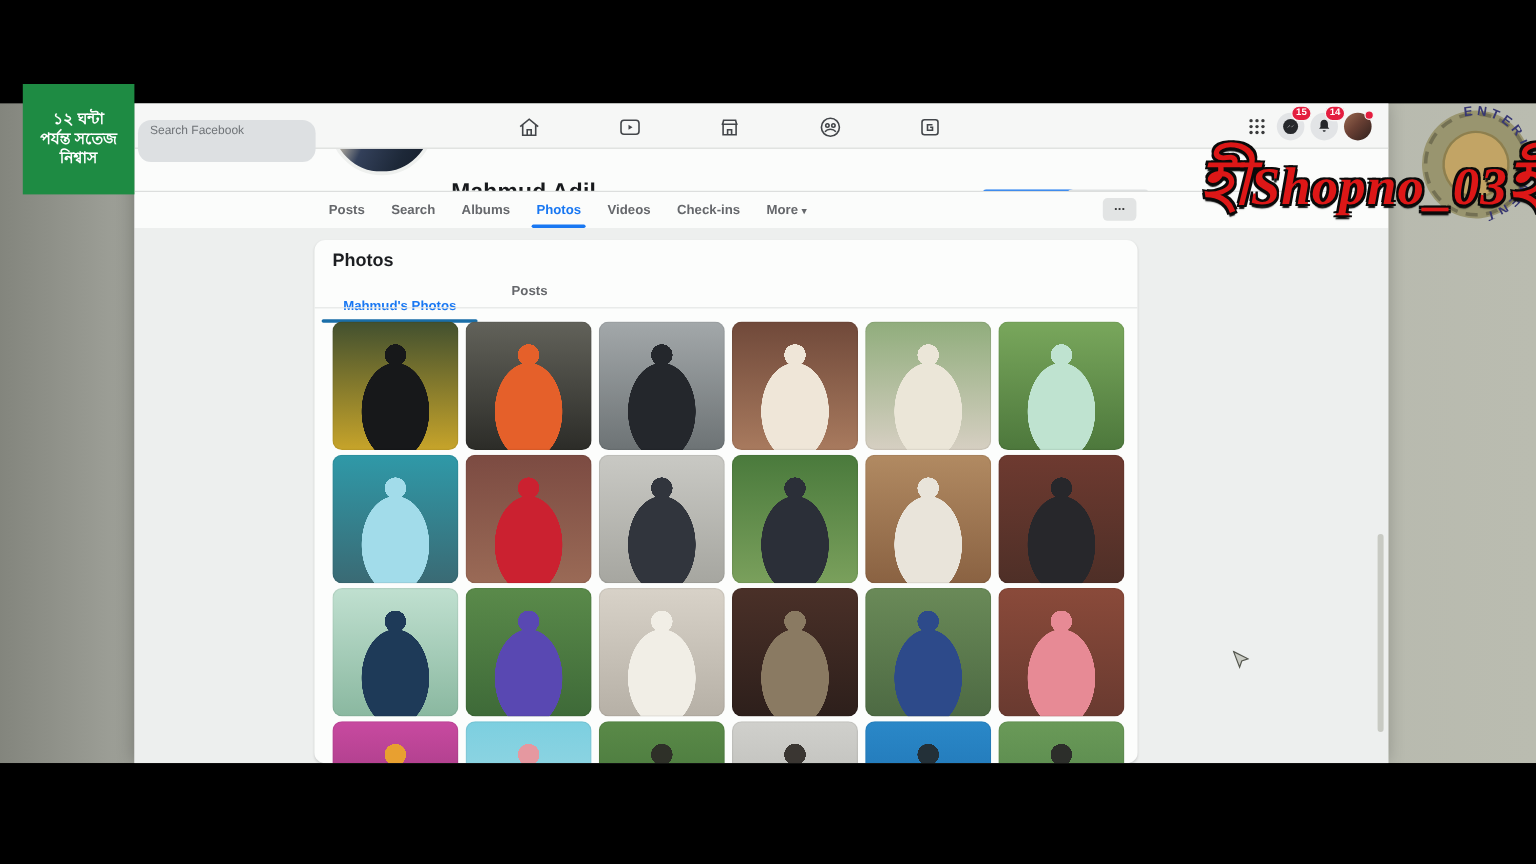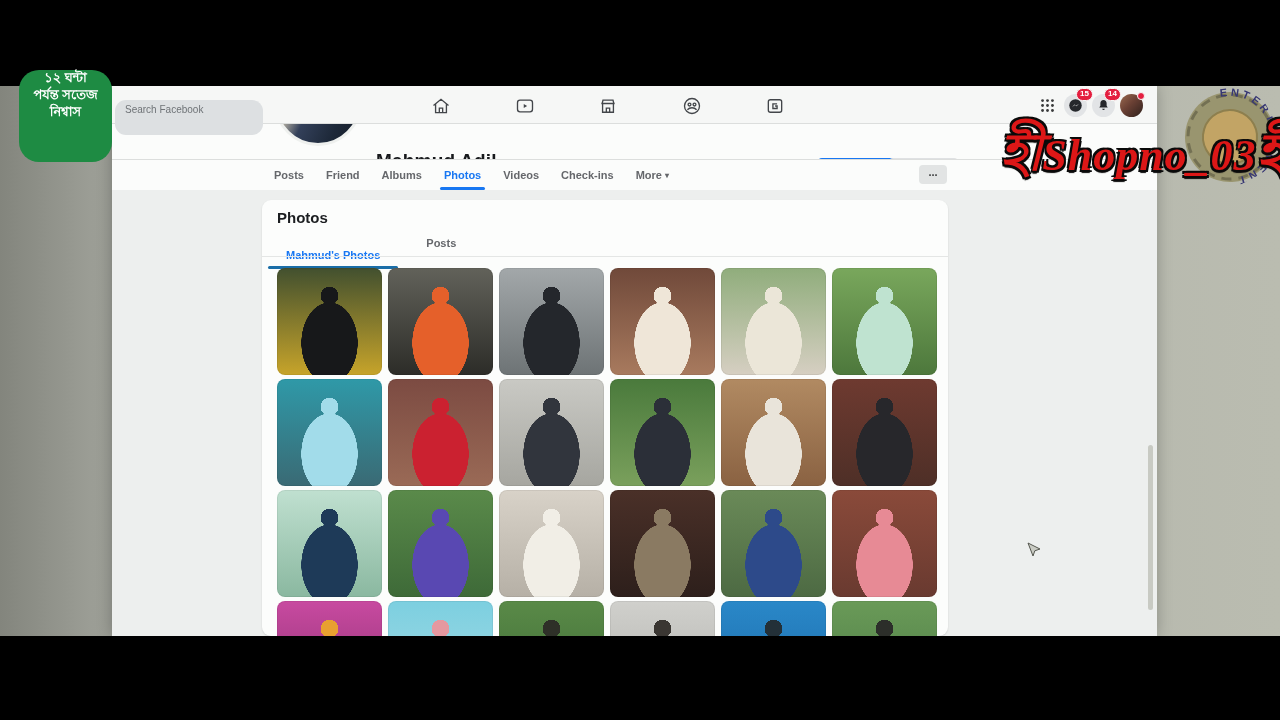--- a/index.html
+++ b/index.html
@@ -79,21 +79,21 @@
   .photo-tile { border-radius:8px; cursor:pointer; box-shadow:inset 0 0 0 1px rgba(0,0,0,.06); }
 
   
   .scrollbar { position:absolute; left:1036px; top:255px; width:5px; height:165px;
                background:#a9aba1; opacity:.55; border-radius:3px; }
   .cursor { position:absolute; left:915px; top:352px; z-index:7; }
 
   
   .promo { position:absolute; left:19px; top:70px; width:93px; height:92px; background:#1e8b43; z-index:30;
            color:#fff; font-weight:bold; font-size:13px; display:flex; flex-direction:column;
-           align-items:center; justify-content:flex-start; text-align:center; line-height:1.3;border-radius:20px; }
+           align-items:center; justify-content:center; text-align:center; line-height:1.3; }
   .watermark { position:absolute; left:1000px; top:112px; z-index:31; white-space:nowrap;
                font-family:"Liberation Serif", serif; font-style:italic; font-weight:bold;
                color:#dd1717; text-shadow:-2px -2px 0 #0a0a0a, 2px -2px 0 #0a0a0a,
                -2px 2px 0 #0a0a0a, 2px 2px 0 #0a0a0a, 0 3px 1px #0a0a0a; }
   .watermark .flourish { font-size:52px; }
   .watermark .wm-text { font-size:44px; letter-spacing:1px; }
   .logo-badge { position:absolute; left:1183px; top:90px; width:94px; height:94px; z-index:29;
                 opacity:.92; transform:rotate(-28deg); }
 </style>
 </head>
@@ -194,21 +194,21 @@
       </div>
     </div>
     <div class="avatar-clip">
       <div class="big-avatar"></div>
     </div>
     <div class="strip-divider"></div>
 
     <div class="tabs-row">
       <div class="tabs">
           <span class="tab">Posts</span>
-          <span class="tab">Friend</span>
+          <span class="tab">Search</span>
           <span class="tab">Albums</span>
           <span class="tab active">Photos</span>
           <span class="tab">Videos</span>
           <span class="tab">Check-ins</span>
           <span class="tab">More<span class="caret">▾</span></span>
         </div>
       <div class="more-btn">...</div>
     </div>
 
     <div class="page-body">

